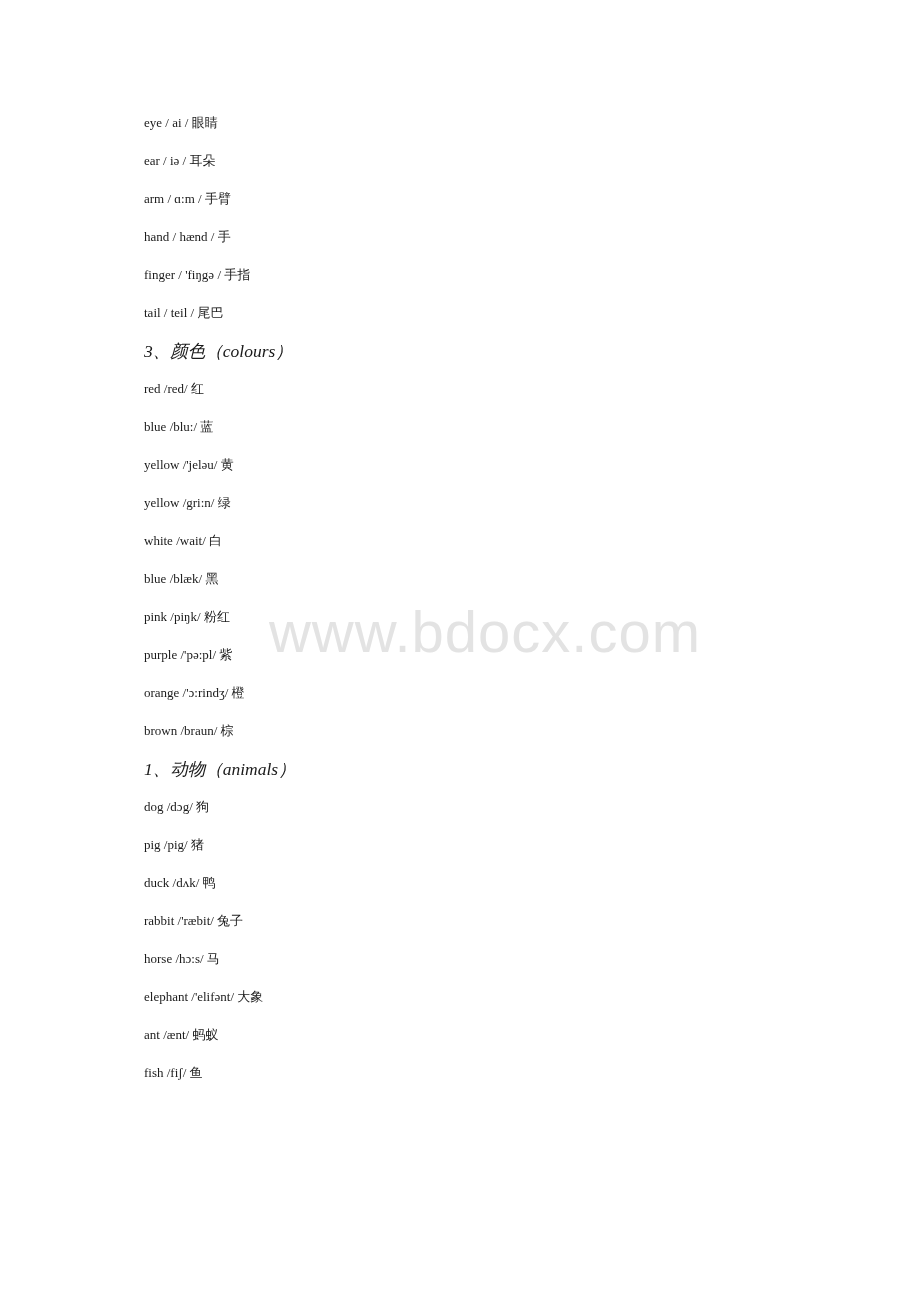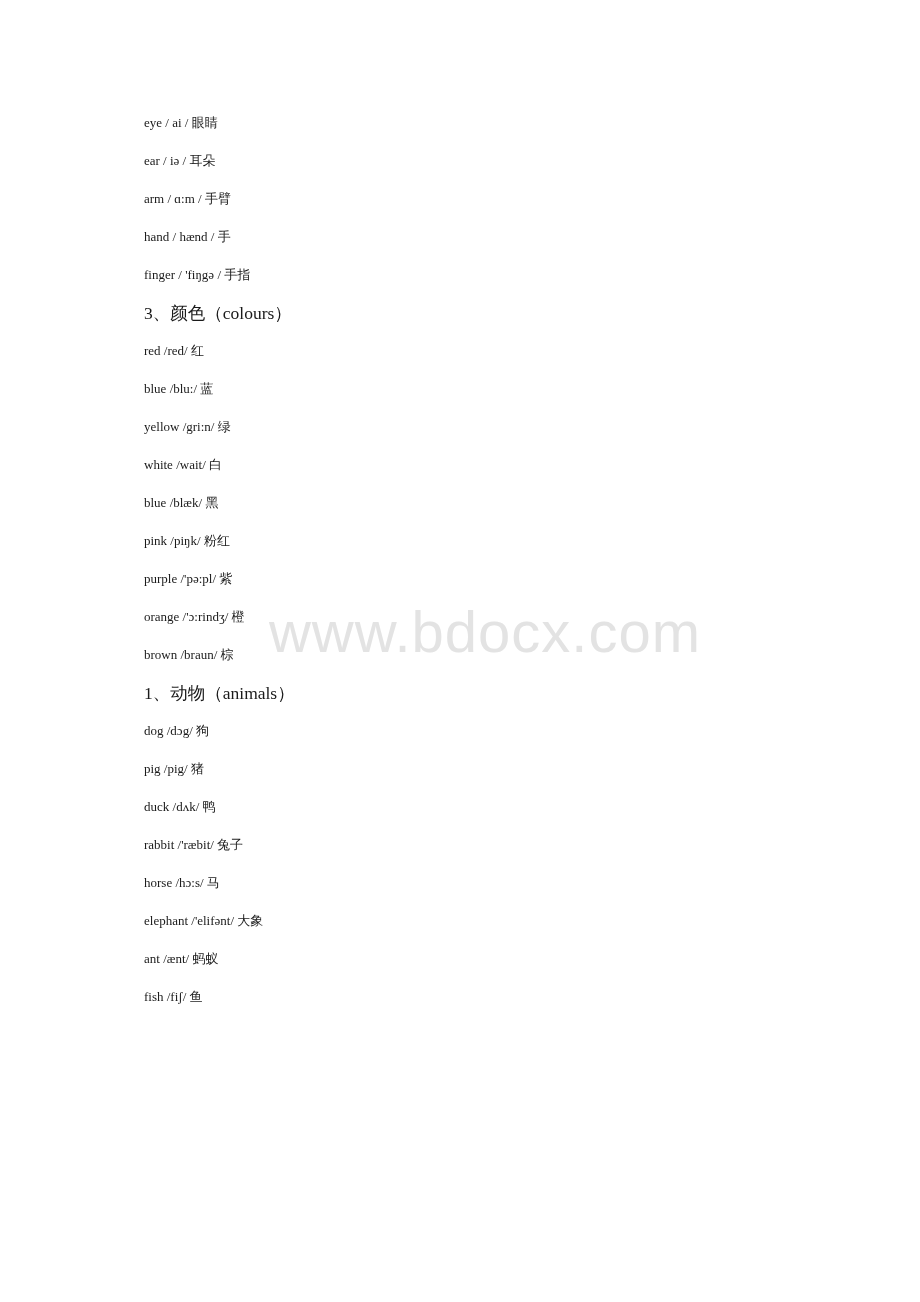--- a/index.html
+++ b/index.html
@@ -43,38 +43,41 @@
   }
   .line {
     font-size: 13px;
     line-height: 38px;
     height: 38px;
     white-space: nowrap;
     color: #1a1a1a;
   }
   .line.heading {
     font-size: 17.5px;
+    font-style: italic;
   }
 </style>
 </head>
 <body>
 
 <div class="page">
 
   <div class="watermark">www.bdocx.com</div>
 
   <div class="content">
       <div class="line">eye / ai / 眼睛</div>
       <div class="line">ear / iə / 耳朵</div>
       <div class="line">arm / ɑ:m / 手臂</div>
       <div class="line">hand / hænd / 手</div>
       <div class="line">finger / 'fiŋgə / 手指</div>
+      <div class="line">tail / teil / 尾巴</div>
       <div class="line heading">3、颜色（colours）</div>
       <div class="line">red /red/ 红</div>
       <div class="line">blue /blu:/ 蓝</div>
+      <div class="line">yellow /'jeləu/ 黄</div>
       <div class="line">yellow /gri:n/ 绿</div>
       <div class="line">white /wait/ 白</div>
       <div class="line">blue /blæk/ 黑</div>
       <div class="line">pink /piŋk/ 粉红</div>
       <div class="line">purple /'pə:pl/ 紫</div>
       <div class="line">orange /'ɔ:rindʒ/ 橙</div>
       <div class="line">brown /braun/ 棕</div>
       <div class="line heading">1、动物（animals）</div>
       <div class="line">dog /dɔg/ 狗</div>
       <div class="line">pig /pig/ 猪</div>

